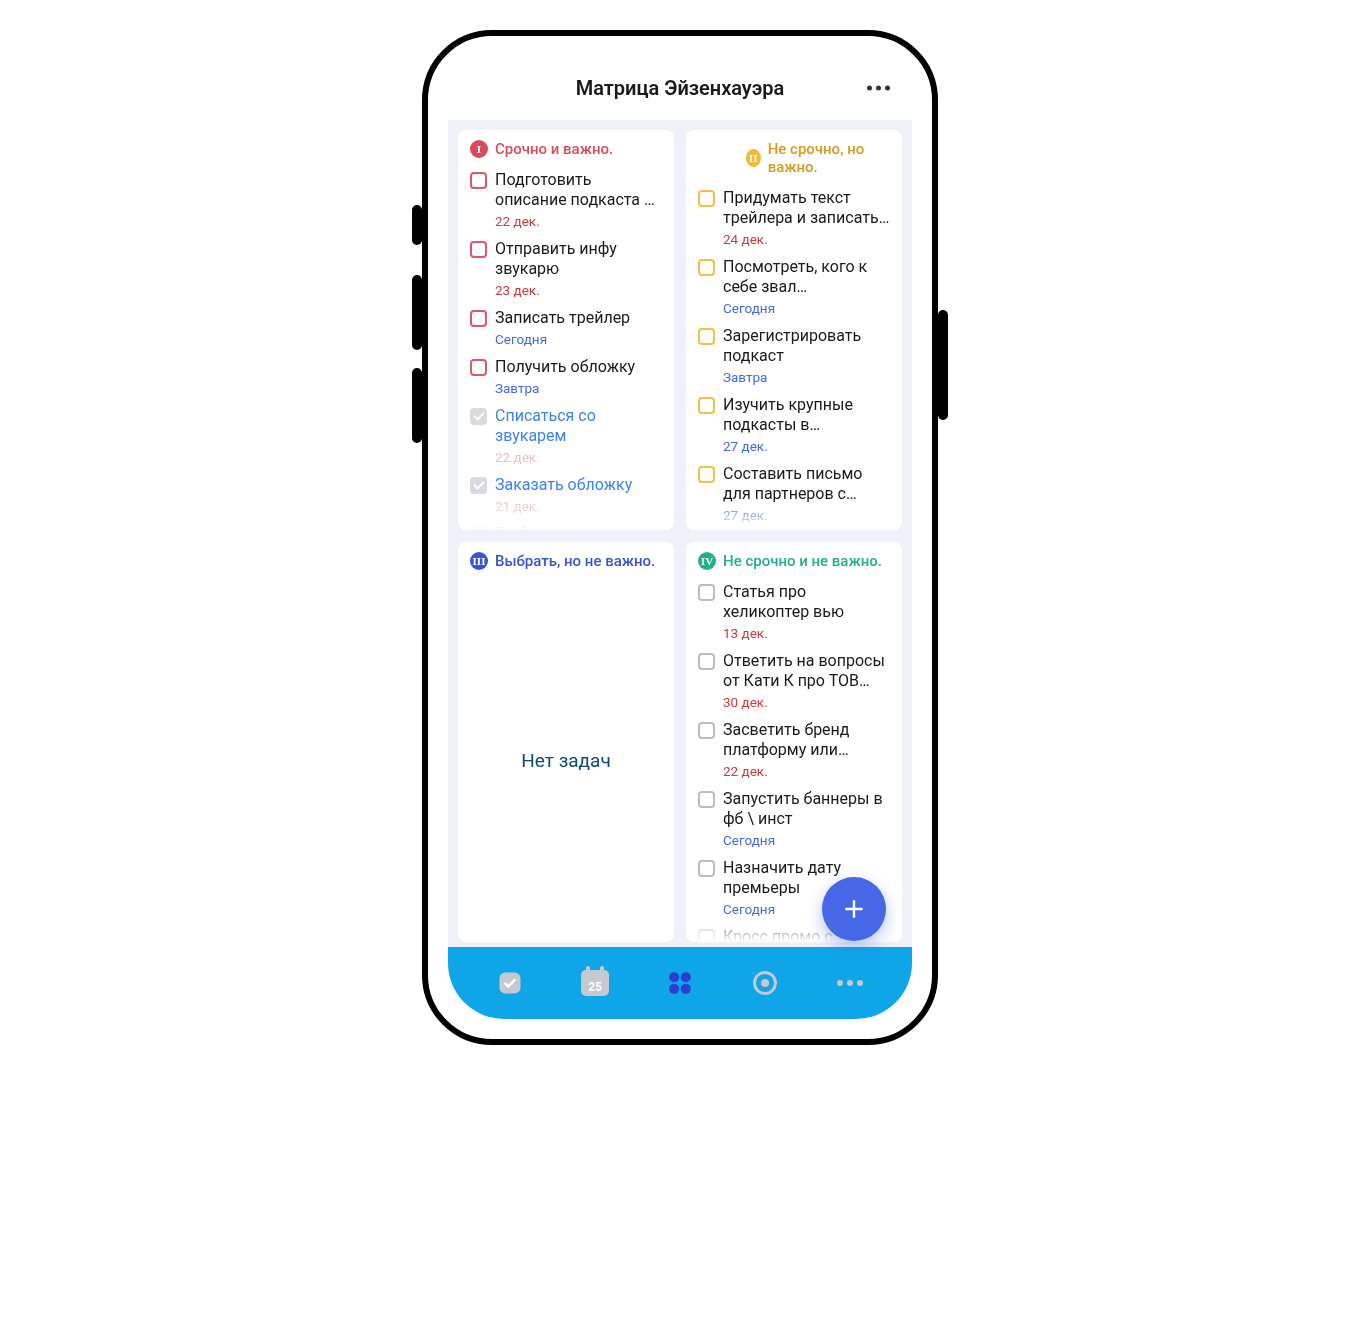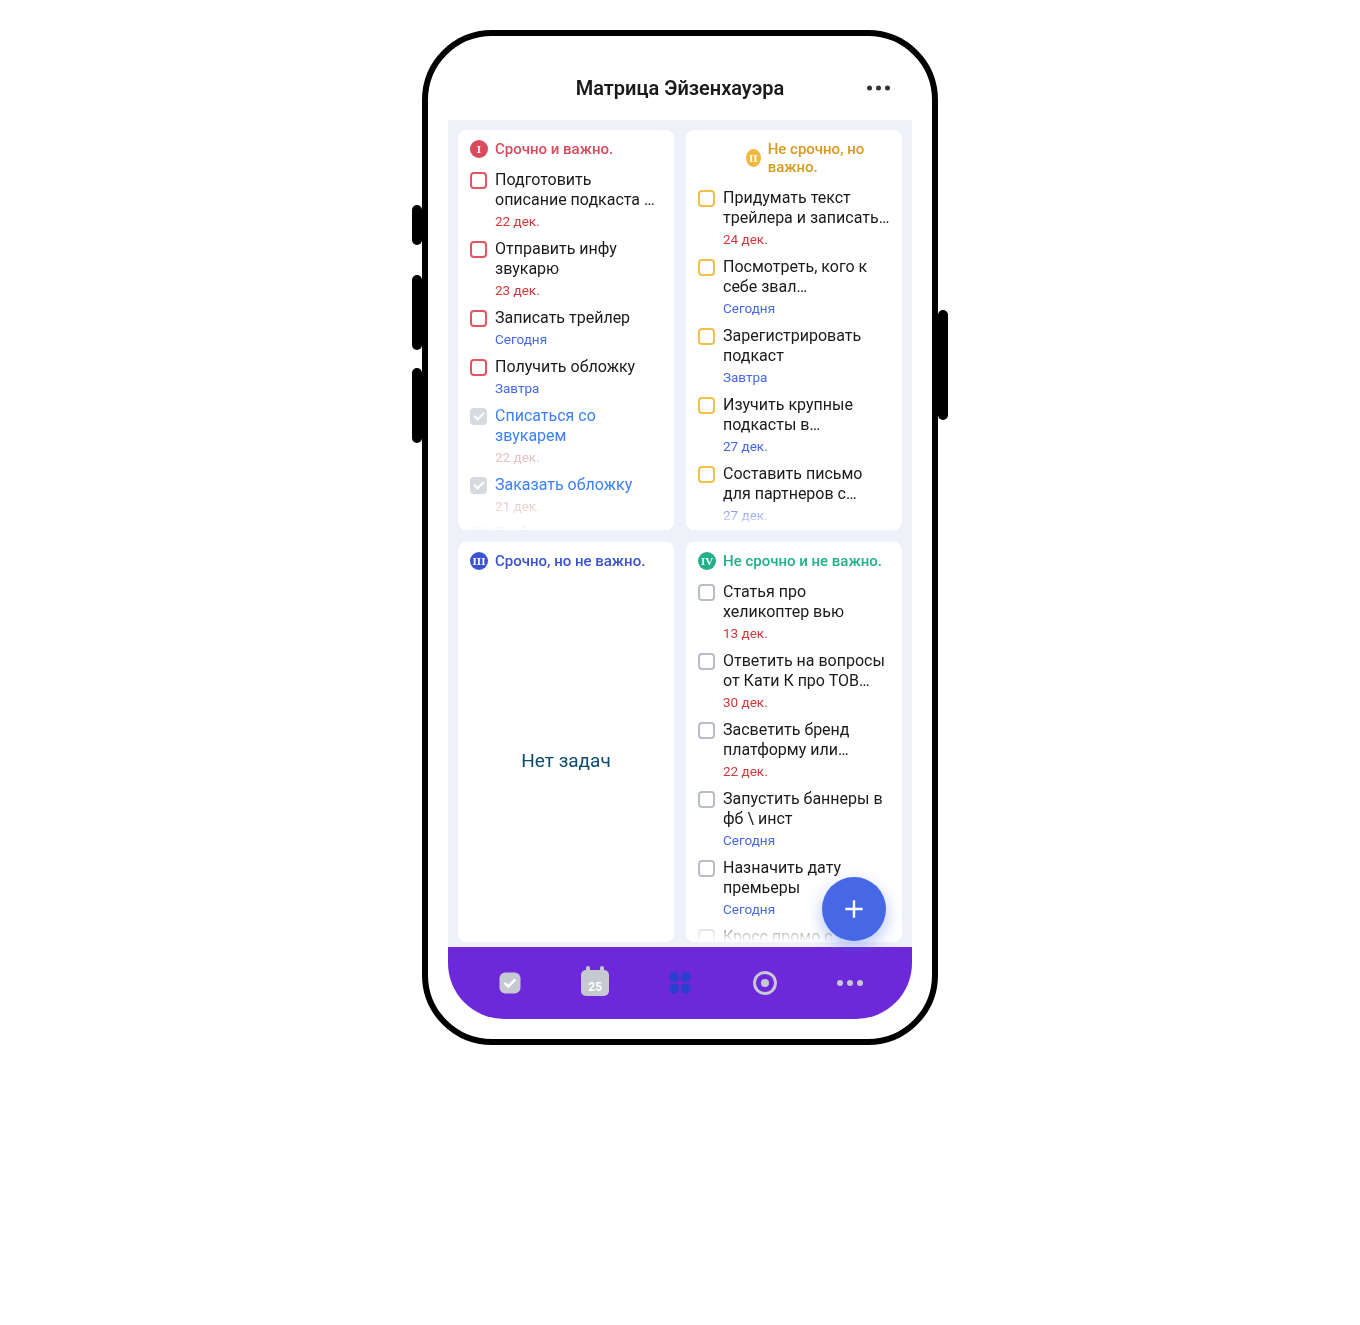--- a/index.html
+++ b/index.html
@@ -216,21 +216,21 @@
     box-shadow: 0 6px 16px rgba(70,104,230,0.4);
     cursor: pointer;
     z-index: 5;
   }
   .fab svg { width: 26px; height: 26px; stroke: #fff; stroke-width: 2.2; }
 
   
   .bottom-nav {
     flex: 0 0 72px;
     height: 72px;
-    background: #6d28d9;
+    background: #0ea5e9;
     display: flex;
     align-items: center;
     justify-content: space-around;
     padding: 0 20px;
   }
   .nav-item {
     width: 44px; height: 44px;
     display: flex;
     align-items: center;
     justify-content: center;
@@ -398,21 +398,21 @@
                   <div class="task-title">Подготовить сценарий</div>
                 </div>
               </div>
               <div class="quad-fade"></div>
             </div>
           </div>
 
           <div class="quad q3">
             <div class="quad-header">
               <span class="quad-badge">III</span>
-              <span class="quad-title">Срочно, но не важно.</span>
+              <span class="quad-title">Выбрать, но не важно.</span>
             </div>
             <div class="quad-body">
               <div class="quad-empty">Нет задач</div>
             </div>
           </div>
 
           <div class="quad q4">
             <div class="quad-header">
               <span class="quad-badge">IV</span>
               <span class="quad-title">Не срочно и не важно.</span>

